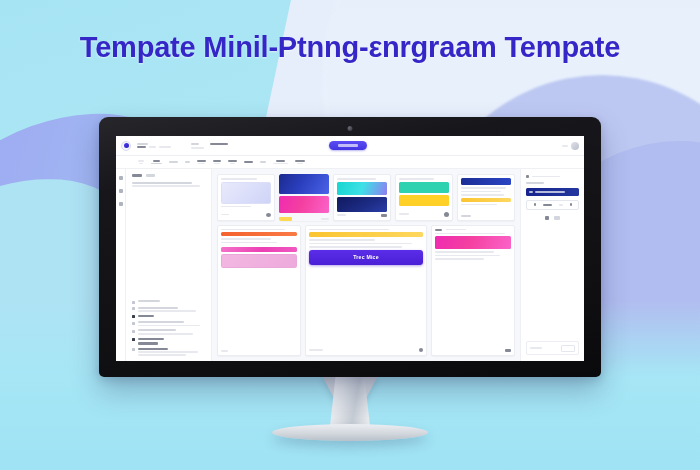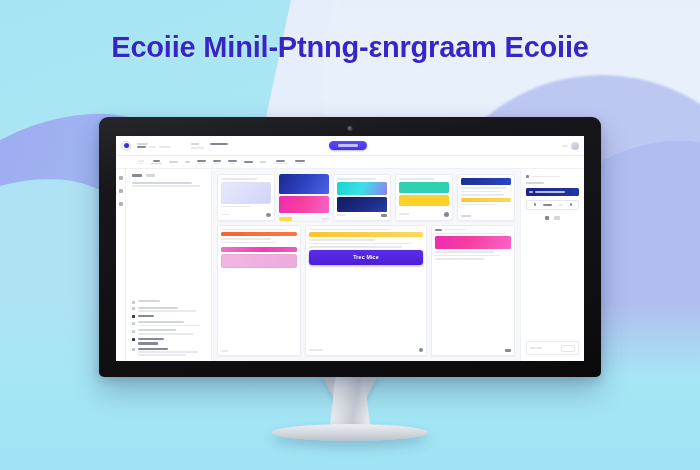--- a/index.html
+++ b/index.html
@@ -206,21 +206,21 @@
   <div class="bg-base"></div>
   <div class="bg-pale-sheet"></div>
   <div class="bg-pale-top"></div>
   <div class="bg-blob-right"></div>
   <div class="bg-blob-right2"></div>
   <div class="bg-wave-left"></div>
   <div class="bg-wave-left2"></div>
   <div class="bg-bottom"></div>
 </div>
 
-<div id="headline">Ecoiie Minil-Ptnng-εnrgraam Ecoiie</div>
+<div id="headline">Tempate Minil-Ptnng-εnrgraam Tempate</div>
 
 <div id="monitor">
   <div class="stand-neck"></div>
   <div class="stand-neck-sheen"></div>
   <div class="stand-base"></div>
 
   <div class="bezel"></div>
   <div class="webcam"></div>
 
   <div class="screen">

